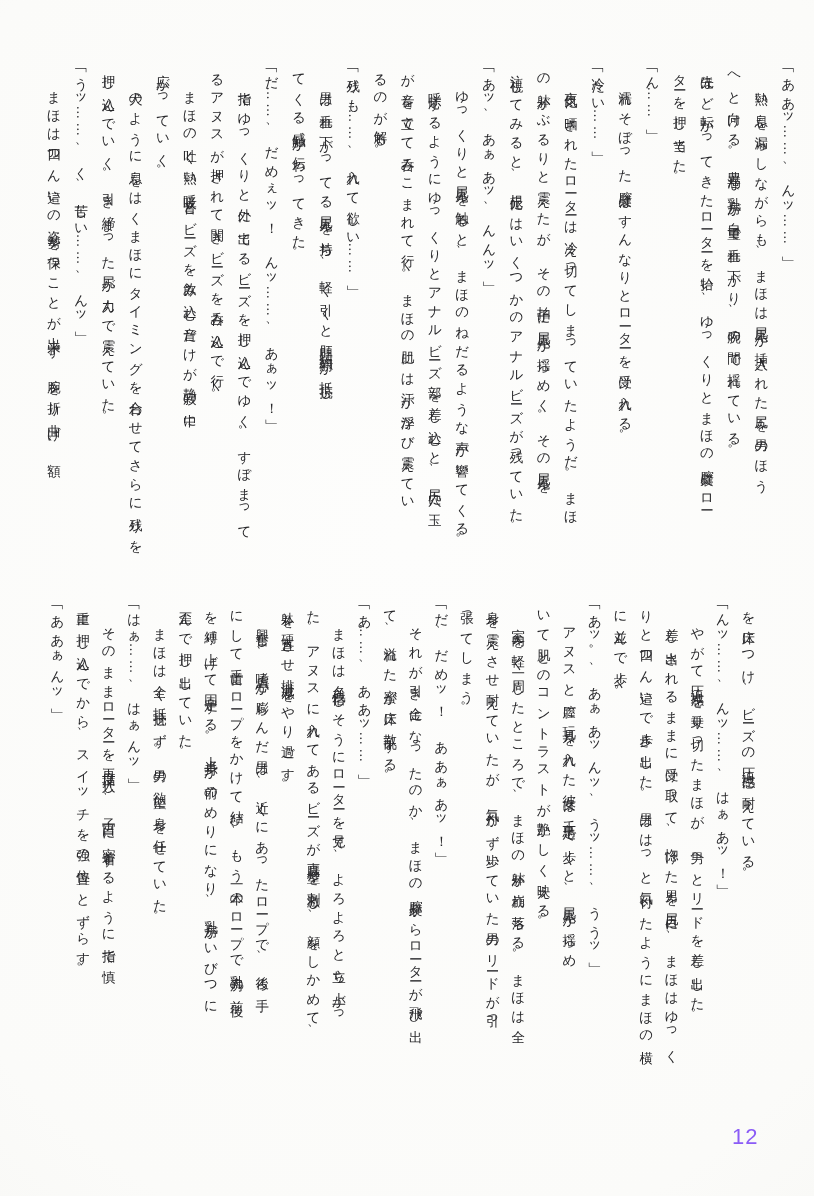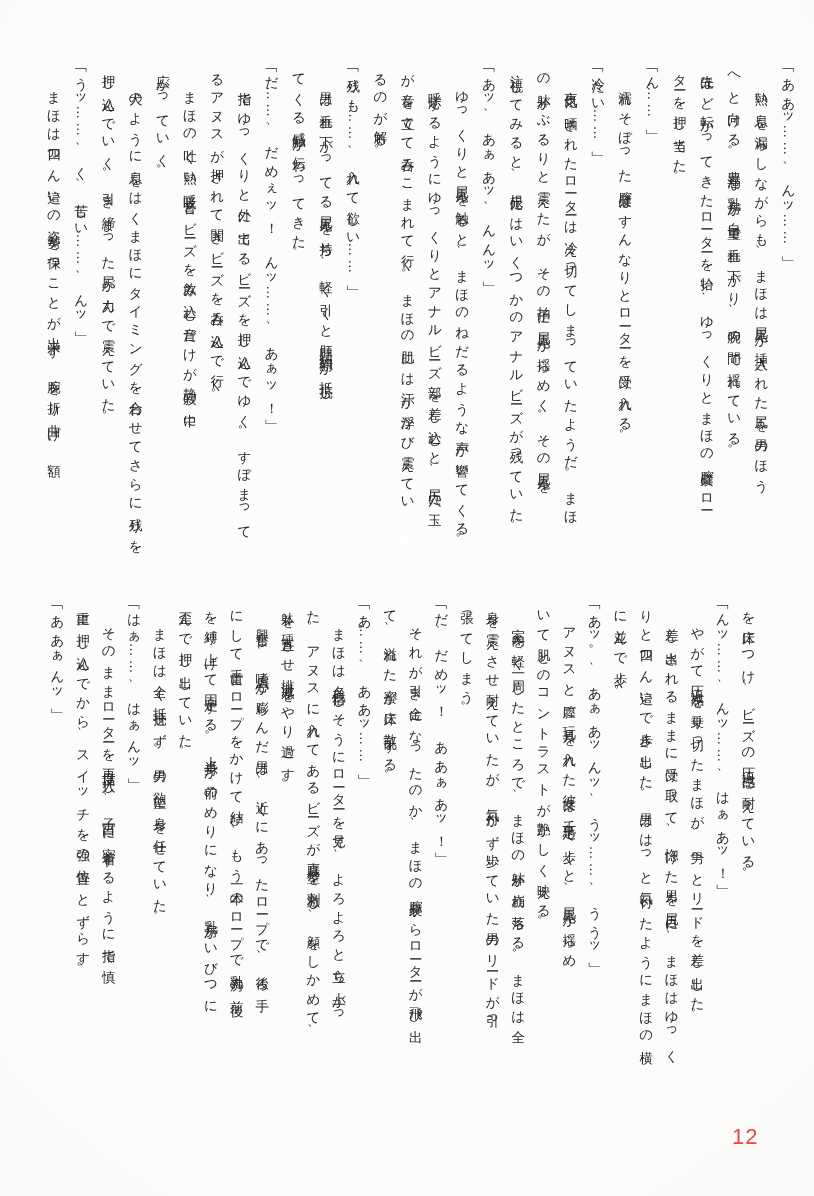--- a/index.html
+++ b/index.html
@@ -42,21 +42,21 @@
     height: 545px;
     line-height: 25.6px;
   }
   .page-number {
     position: absolute;
     top: 1124px;
     left: 732px;
     font-family: "Liberation Sans", "DejaVu Sans", sans-serif;
     font-size: 22px;
     letter-spacing: 1px;
-    color: #ef4444;
+    color: #8b5cf6;
   }
 </style>
 </head>
 <body>
 
 <div class="page">
   <div class="text-block block-top">
       <div class="col">「ああッ……、んッ……」</div>
       <div class="col">　熱い息を漏らしながらも、まほは尻尾が挿入された尻を男のほう</div>
       <div class="col">へと向ける。豊満な乳房が自重で垂れ下がり、腕の間で揺れている。</div>

